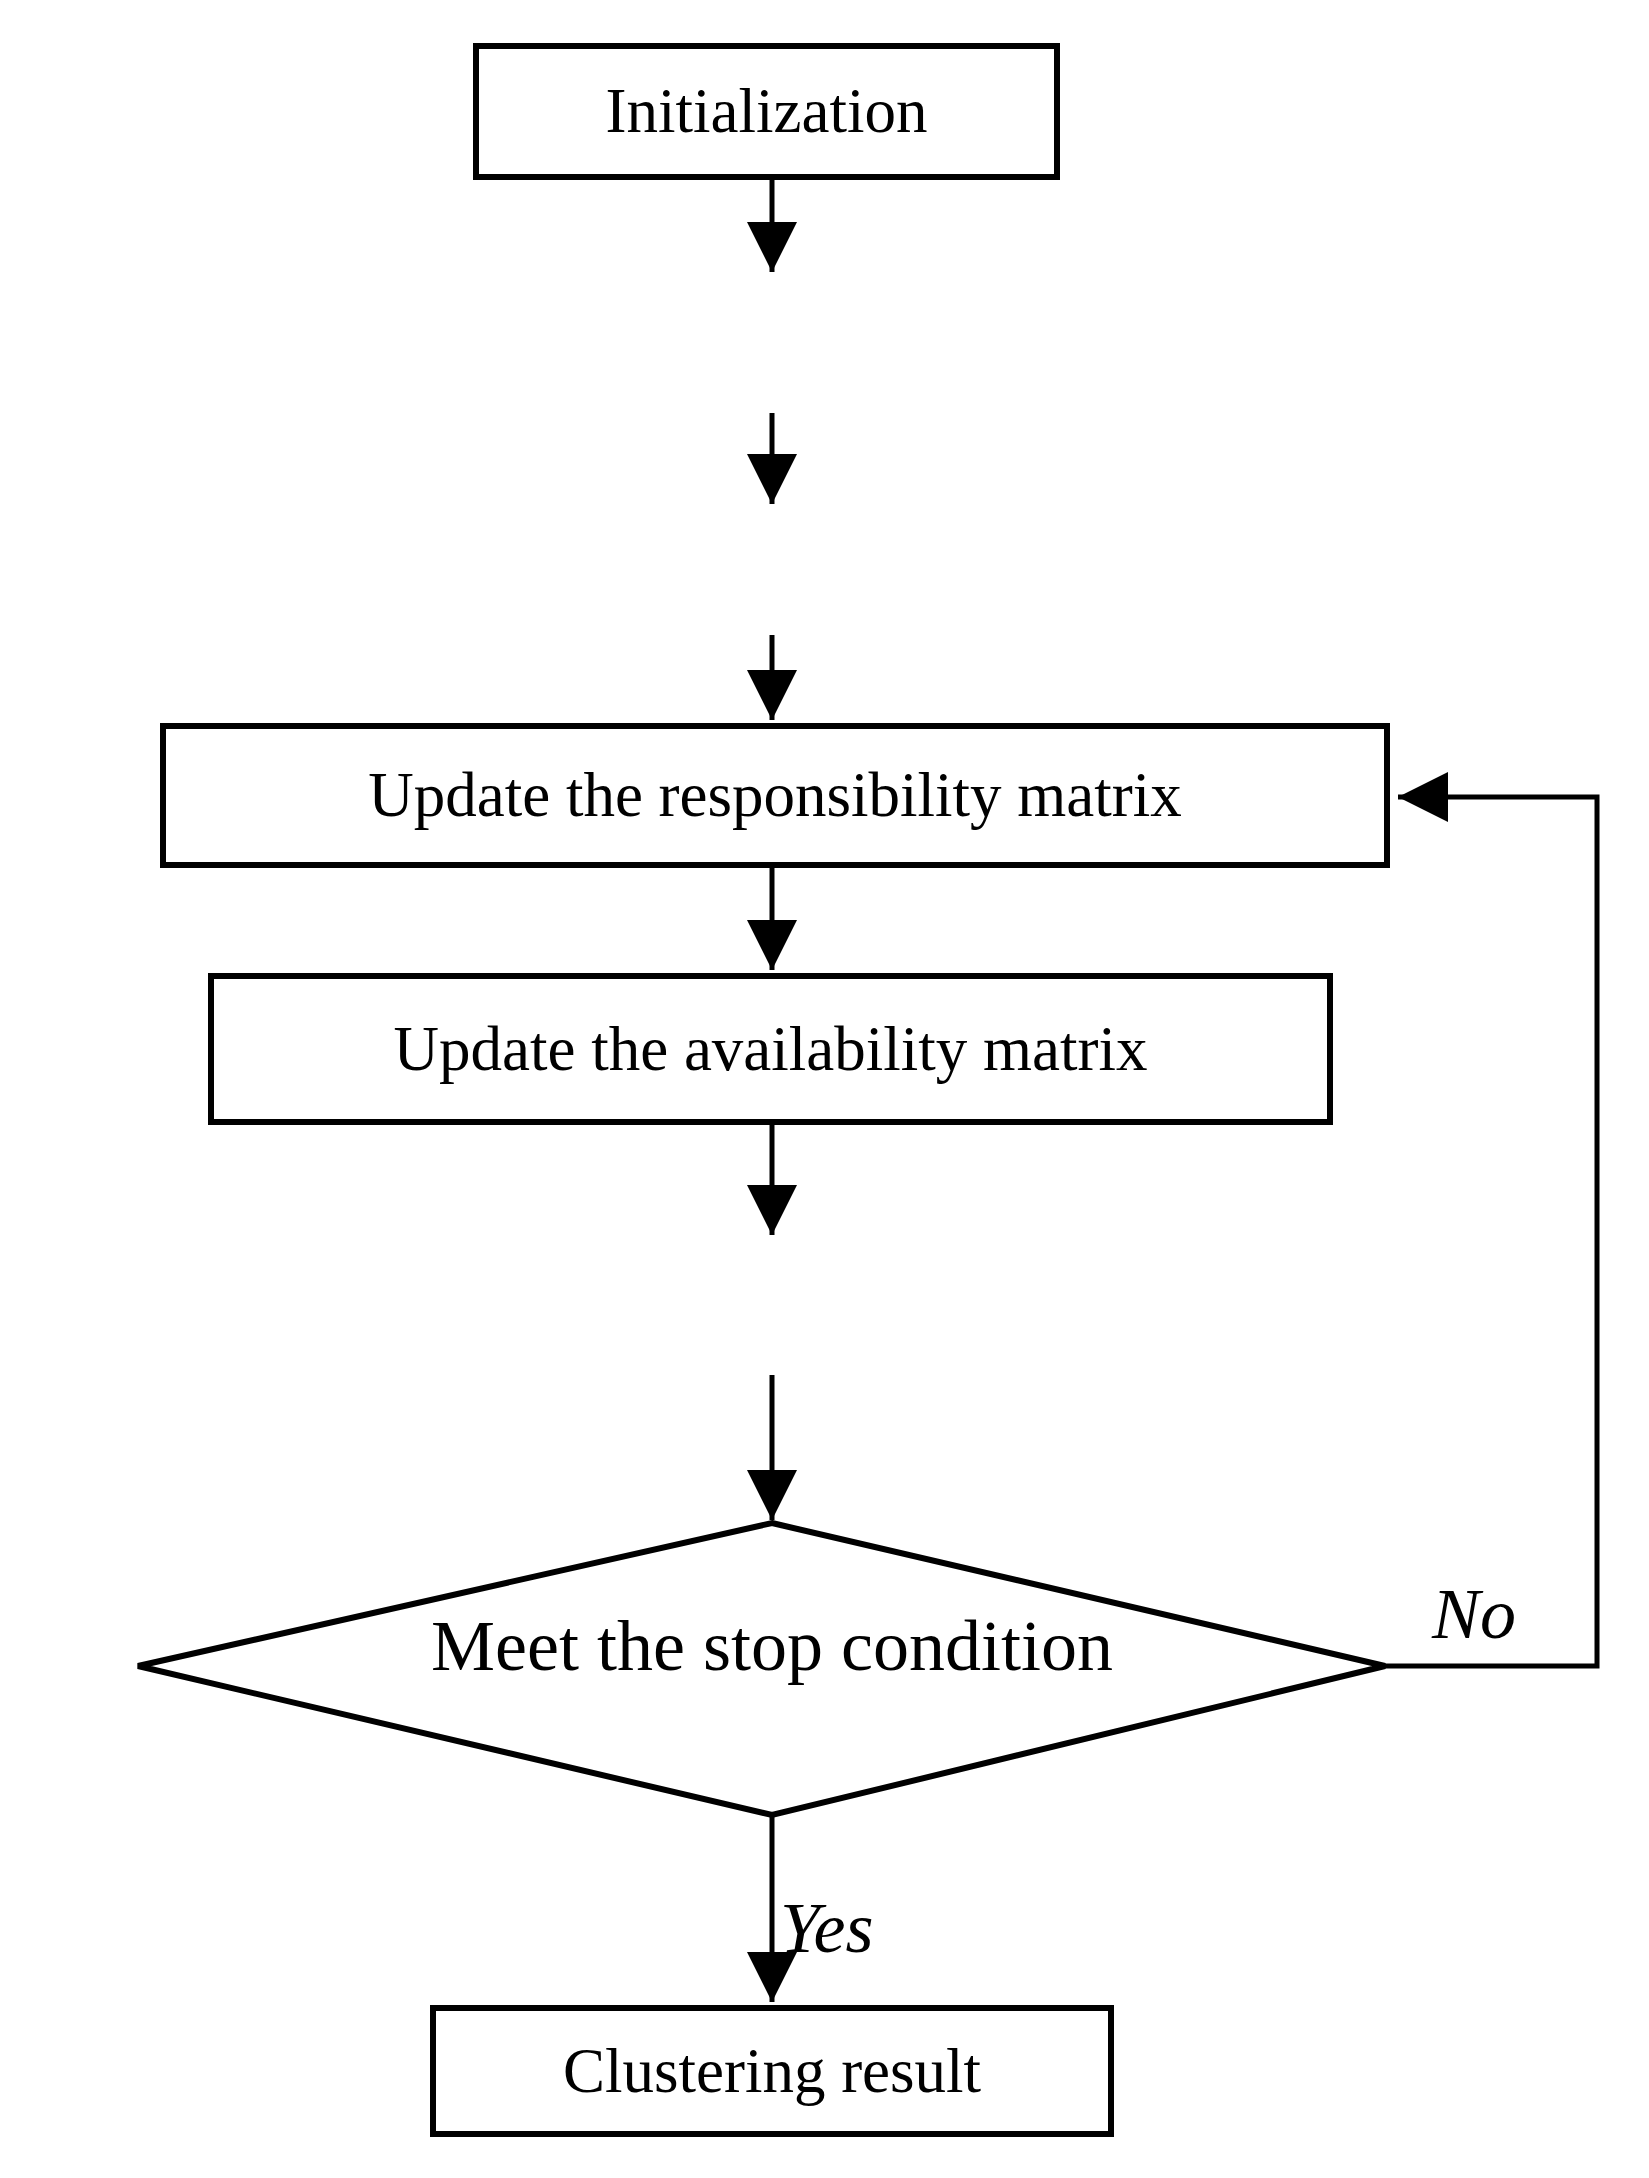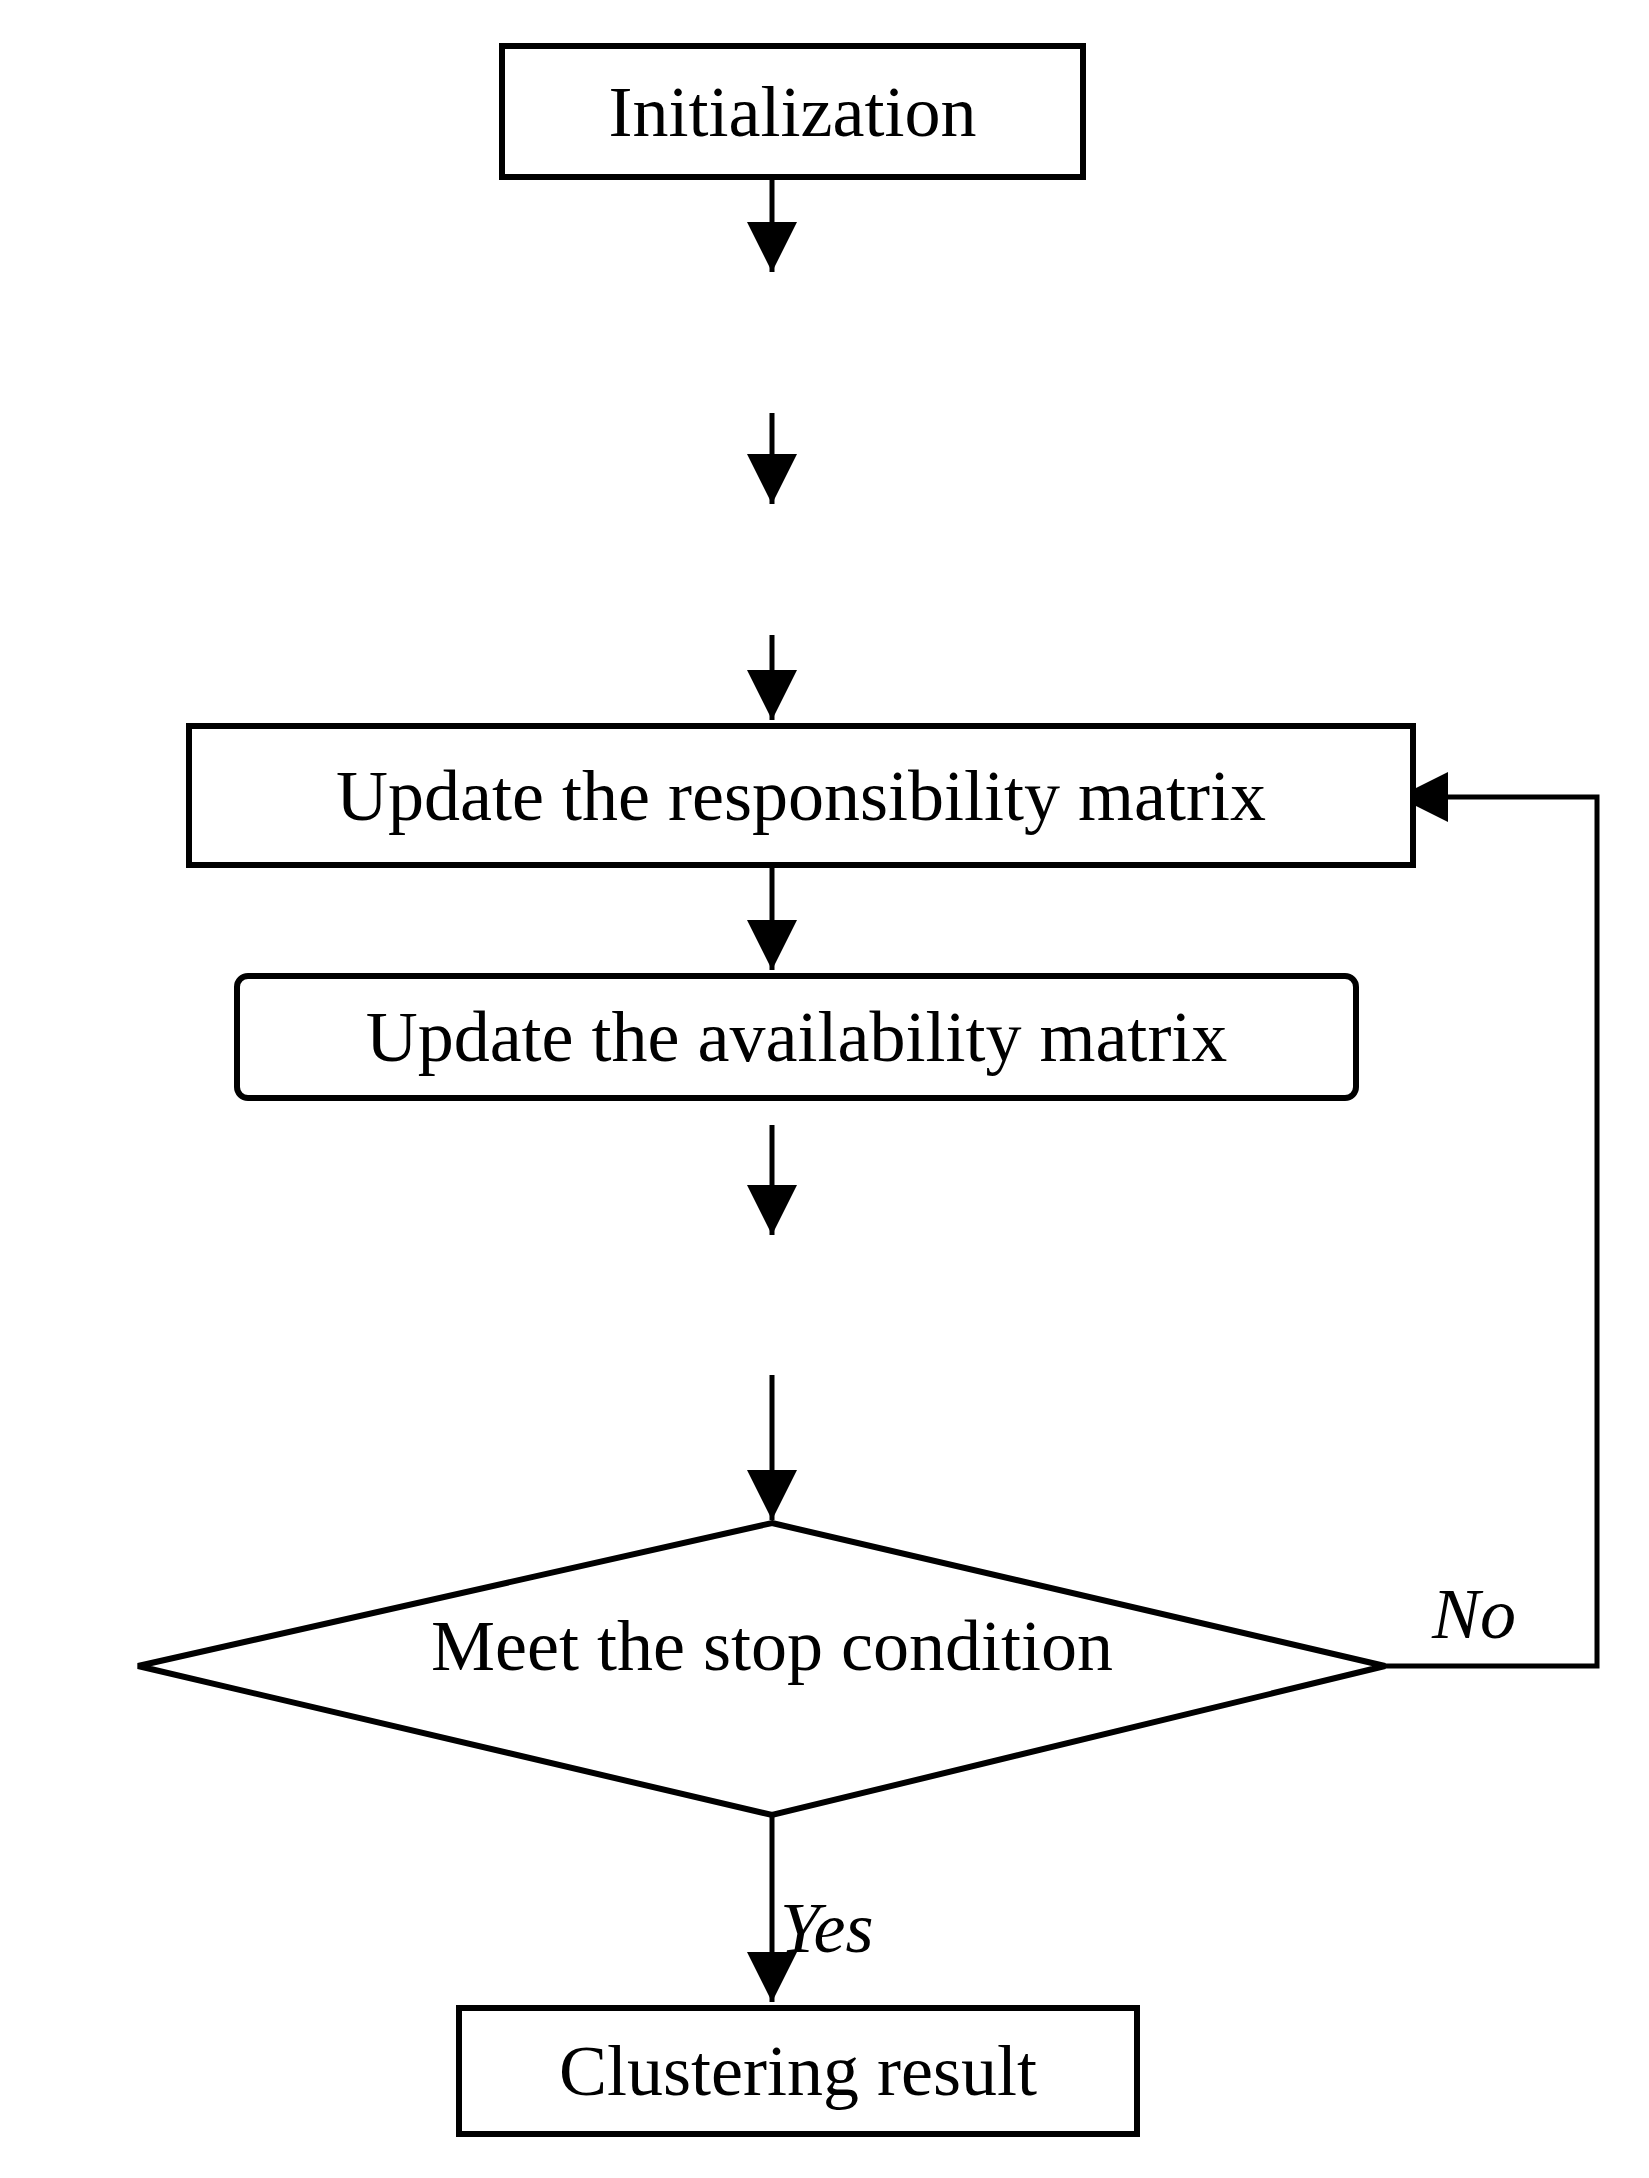--- a/index.html
+++ b/index.html
@@ -24,31 +24,30 @@
     height: 2178px;
   }
   .node {
     position: absolute;
     box-sizing: border-box;
     border: 6px solid #000000;
     background: #ffffff;
     display: flex;
     align-items: center;
     justify-content: center;
-    font-size: 72px;
+    font-size: 63px;
     line-height: 1;
     white-space: nowrap;
     text-align: center;
-    margin-left: 26px;
   }
   .node-init         { left: 473px;  top: 43px;   width: 587px;  height: 137px; }
   .node-assign       { left: 562px;  top: 275px;  width: 421px;  height: 138px; }
   .node-maxiter      { left: 38px;   top: 507px;  width: 1464px; height: 128px; }
   .node-resp         { left: 160px;  top: 723px;  width: 1230px; height: 145px; }
-  .node-avail        { left: 208px;  top: 973px;  width: 1125px; height: 128px; border-radius: 14px; }
+  .node-avail        { left: 208px;  top: 973px;  width: 1125px; height: 152px; }
   .node-identify     { left: 325px;  top: 1238px; width: 894px;  height: 137px; }
   .node-result       { left: 430px;  top: 2005px; width: 684px;  height: 132px; text-align: right; }
   .math-italic { font-style: italic; }
   .diamond-label {
     position: absolute;
     left: 172px;
     top: 1610px;
     width: 1200px;
     text-align: center;
     font-size: 72px;

